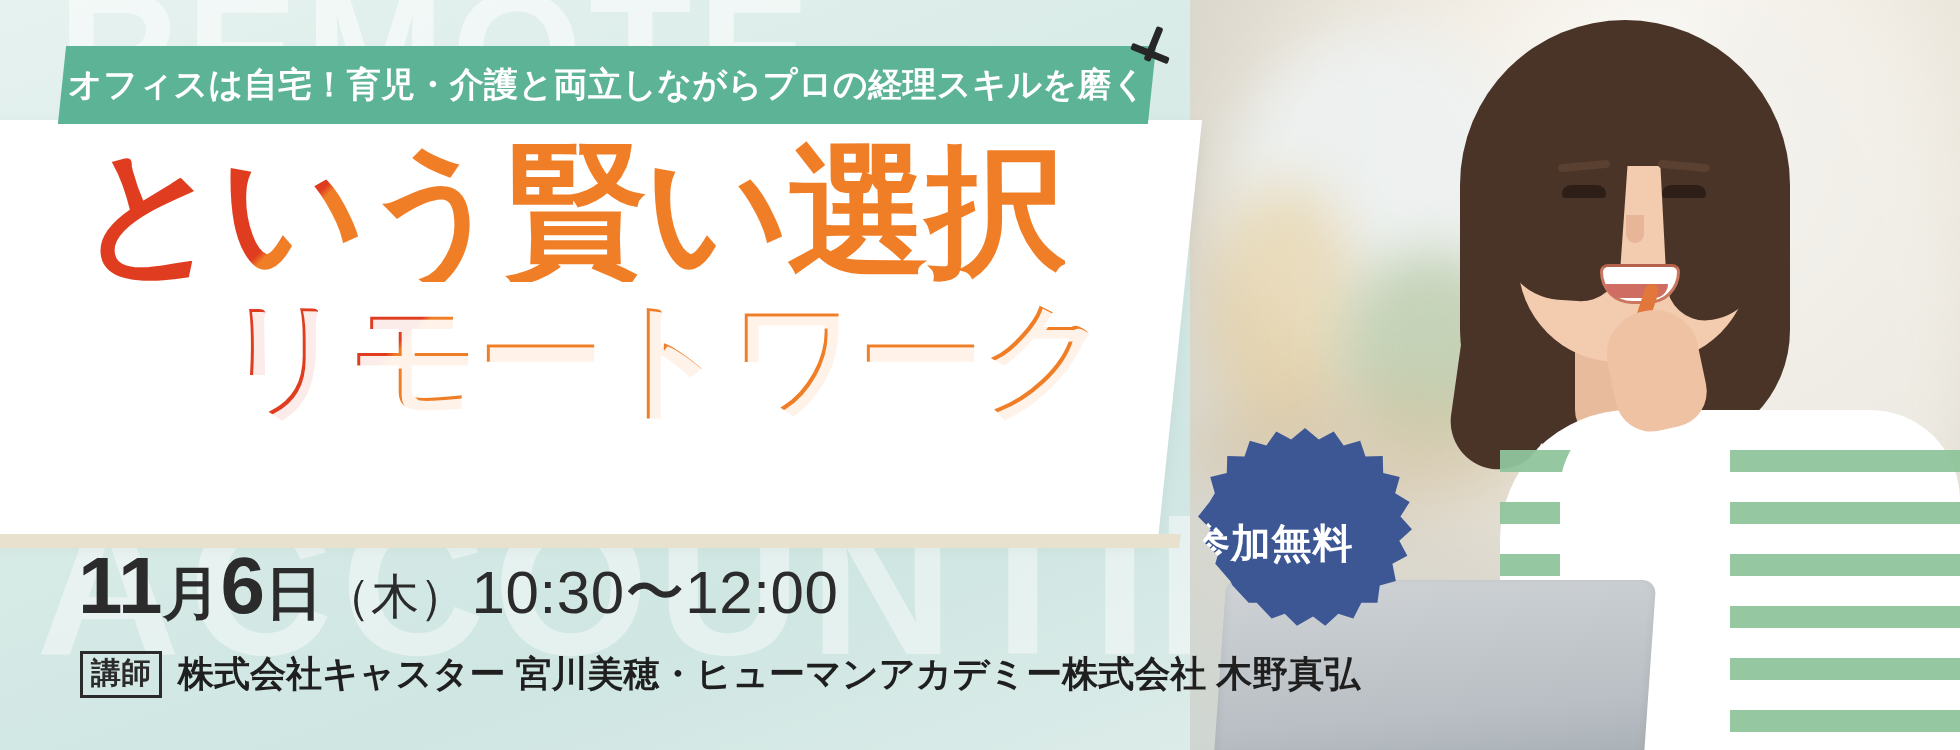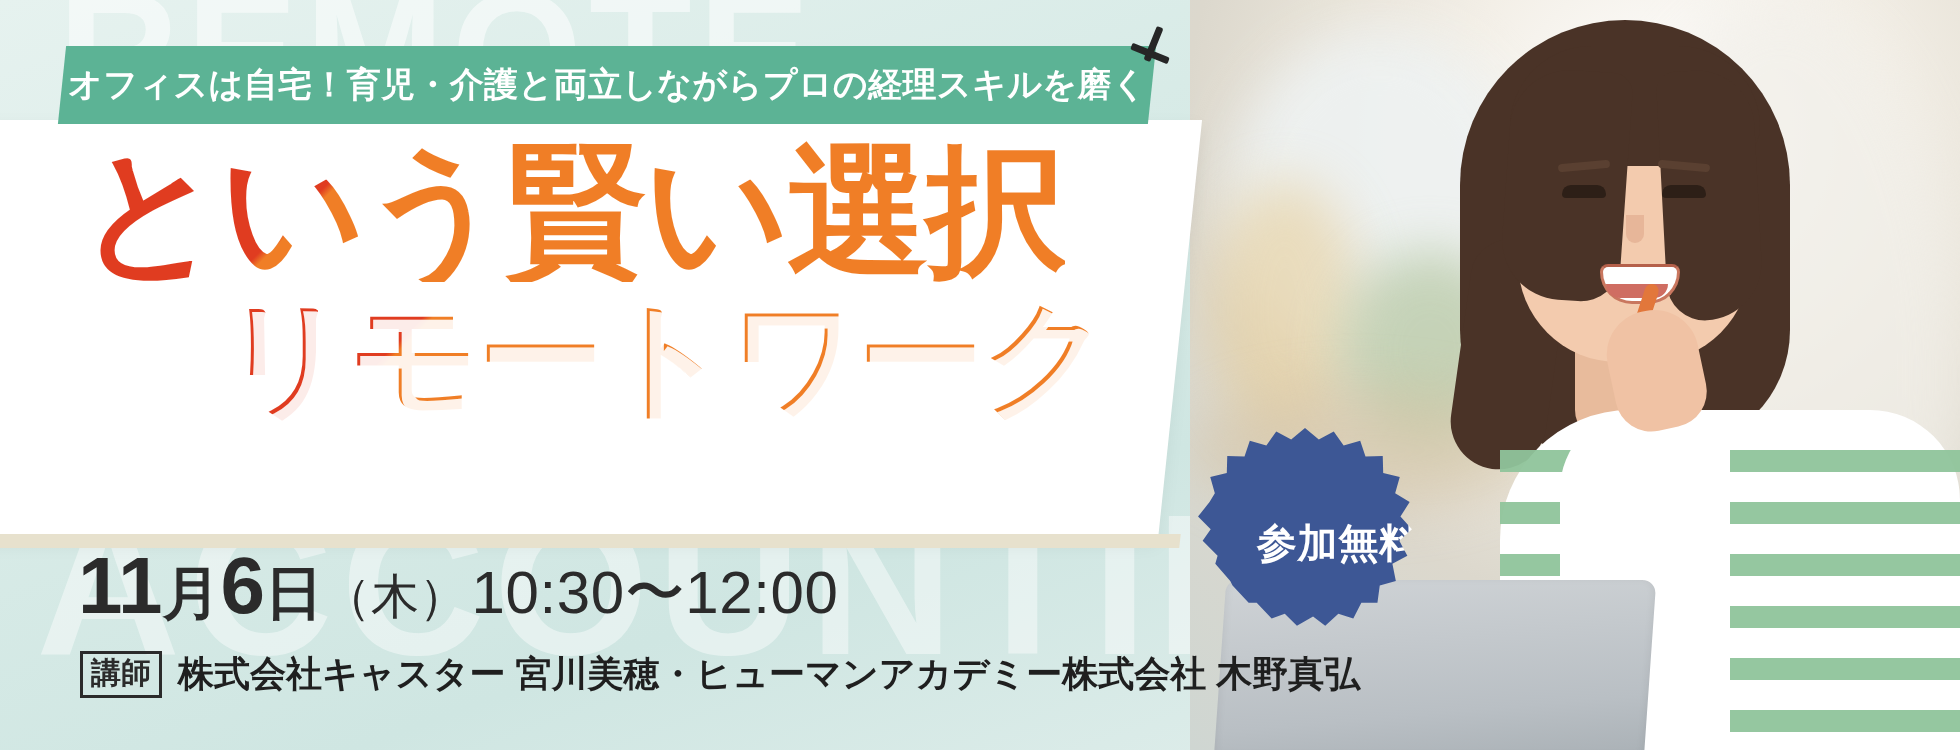--- a/index.html
+++ b/index.html
@@ -141,21 +141,21 @@
   }
   #speaker-tag{
     border:3px solid #2b2b2b;color:#2b2b2b;
     font-size:30px;font-weight:bold;padding:2px 8px 4px;line-height:1.15;
   }
   #speaker-names{color:#1f1f1f;font-size:36px;font-weight:bold;}
 
   
   #badge{
     position:absolute;left:1190px;top:428px;width:230px;height:230px;
-    display:flex;flex-direction:column;align-items:flex-end;justify-content:center;
+    display:flex;flex-direction:column;align-items:flex-start;justify-content:center;
     color:#ffffff;text-align:center;
     background:#3d5795;
     filter:drop-shadow(0 4px 6px rgba(0,0,0,.18));
     clip-path:polygon(
       50% 0%, 56.0% 5.0%, 62.5% 1.5%, 66.8% 7.6%, 74.0% 5.5%, 76.3% 12.4%,
       83.8% 12.2%, 84.0% 19.6%, 91.2% 21.3%, 89.2% 28.4%, 95.5% 32.2%,
       91.5% 38.5%, 96.5% 44.0%, 91.0% 49.0%, 94.5% 55.5%, 88.0% 59.0%,
       89.5% 66.5%, 82.5% 68.5%, 81.5% 76.0%, 74.5% 76.0%, 71.0% 82.8%,
       64.5% 80.8%, 58.8% 86.0%, 53.5% 82.0%, 46.5% 86.0%, 41.2% 80.8%,
       35.5% 82.8%, 29.0% 76.0%, 25.5% 76.0%, 18.5% 68.5%, 17.5% 66.5%,

